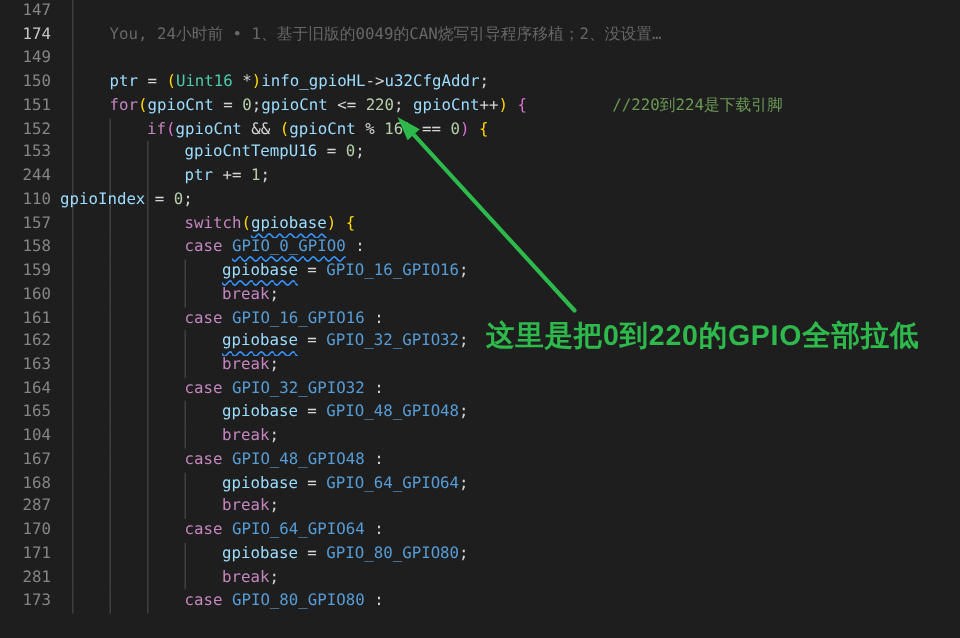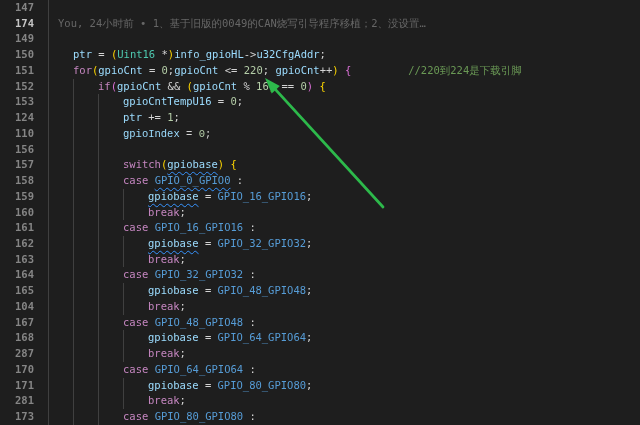--- a/index.html
+++ b/index.html
@@ -8,21 +8,21 @@
     background:#1e1e1e;
     font-family:"DejaVu Sans Mono","Liberation Mono",monospace;
   }
   #editor{position:absolute;inset:0;}
   .row{
     display:flex;height:15.74px;line-height:15.74px;font-size:10.5px;
     position:relative;white-space:pre;
   }
   .gutter{
     width:34px;flex:0 0 34px;text-align:right;color:#858585;
-    padding-right:6px;user-select:none;font-weight:bold;
+    padding-right:6px;user-select:none;
   }
   .gutter.active{color:#c6c6c6;}
   .code{flex:1;position:relative;}
   .guide{
     position:absolute;top:0;bottom:0;width:1px;background:#404040;
   }
   .content{position:relative;}
   .tk-var{color:#9cdcfe}
   .tk-const{color:#569cd6}
   .tk-kw{color:#c586c0}
@@ -45,29 +45,28 @@
     position:absolute;left:324px;top:211px;
     font-family:"Liberation Sans","DejaVu Sans",sans-serif;
     font-size:19px;font-weight:bold;letter-spacing:0.5px;
   }
 </style>
 </head>
 <body>
 
 <div id="editor">
     <div class="row"><div class="gutter">147</div><div class="code"><div class="guide" style="left: 8px;"></div></div></div>
-    <div class="row"><div class="gutter active">174</div><div class="code"><div class="guide" style="left: 8px;"></div><span class="content" style="margin-left: 18px;"><span class="tk-blame">You, 24小时前 • 1、基于旧版的0049的CAN烧写引导程序移植；2、没设置…</span></span></div></div>
+    <div class="row"><div class="gutter active">174</div><div class="code"><div class="guide" style="left: 8px;"></div><span class="content" style="margin-left: 33px;"><span class="tk-blame">You, 24小时前 • 1、基于旧版的0049的CAN烧写引导程序移植；2、没设置…</span></span></div></div>
     <div class="row"><div class="gutter">149</div><div class="code"><div class="guide" style="left: 8px;"></div></div></div>
     <div class="row"><div class="gutter">150</div><div class="code"><div class="guide" style="left: 8px;"></div><span class="content" style="margin-left: 33px;"><span class="tk-var">ptr</span><span class="tk-pun"> = </span><span class="tk-b1">(</span><span class="tk-type">Uint16</span><span class="tk-pun"> *</span><span class="tk-b1">)</span><span class="tk-var">info_gpioHL</span><span class="tk-pun">-&gt;</span><span class="tk-var">u32CfgAddr</span><span class="tk-pun">;</span></span></div></div>
     <div class="row"><div class="gutter">151</div><div class="code"><div class="guide" style="left: 8px;"></div><span class="content" style="margin-left: 33px;"><span class="tk-kw">for</span><span class="tk-b1">(</span><span class="tk-var">gpioCnt</span><span class="tk-pun"> = </span><span class="tk-num">0</span><span class="tk-pun">;</span><span class="tk-var">gpioCnt</span><span class="tk-pun"> &lt;= </span><span class="tk-num">220</span><span class="tk-pun">; </span><span class="tk-var">gpioCnt</span><span class="tk-pun">++</span><span class="tk-b1">)</span><span class="tk-pun"> </span><span class="tk-b2">{</span><span class="tk-pun">         </span><span class="tk-cmt">//220到224是下载引脚</span></span></div></div>
     <div class="row"><div class="gutter">152</div><div class="code"><div class="guide" style="left: 8px;"></div><div class="guide" style="left: 33px;"></div><span class="content" style="margin-left: 58px;"><span class="tk-kw">if</span><span class="tk-b2">(</span><span class="tk-var">gpioCnt</span><span class="tk-pun"> &amp;&amp; </span><span class="tk-b1">(</span><span class="tk-var">gpioCnt</span><span class="tk-pun"> % </span><span class="tk-num">16</span><span class="tk-b1">)</span><span class="tk-pun"> == </span><span class="tk-num">0</span><span class="tk-b2">)</span><span class="tk-pun"> </span><span class="tk-b1">{</span></span></div></div>
     <div class="row"><div class="gutter">153</div><div class="code"><div class="guide" style="left: 8px;"></div><div class="guide" style="left: 33px;"></div><div class="guide" style="left: 58px;"></div><span class="content" style="margin-left: 83px;"><span class="tk-var">gpioCntTempU16</span><span class="tk-pun"> = </span><span class="tk-num">0</span><span class="tk-pun">;</span></span></div></div>
-    <div class="row"><div class="gutter">124</div><div class="code"><div class="guide" style="left: 8px;"></div><div class="guide" style="left: 33px;"></div><div class="guide" style="left: 58px;"></div><span class="content" style="margin-left: 83px;"><span class="tk-var">ptr</span><span class="tk-pun"> += </span><span class="tk-num">1</span><span class="tk-pun">;</span></span></div></div>
-    <div class="row"><div class="gutter">110</div><div class="code"><div class="guide" style="left: 8px;"></div><div class="guide" style="left: 33px;"></div><div class="guide" style="left: 58px;"></div><span class="content" style="margin-left: 83px; font-family: Liberation Mono, monospace;"><span class="tk-var">gpioIndex</span><span class="tk-pun"> = </span><span class="tk-num">0</span><span class="tk-pun">;</span></span></div></div>
-    <div class="row"><div class="gutter">156</div><div class="code"><div class="guide" style="left: 8px;"></div><div class="guide" style="left: 33px;"></div><div class="guide" style="left: 58px;"></div><span class="content" style="margin-left: 83px;"></span></div></div>
+    <div class="row"><div class="gutter">244</div><div class="code"><div class="guide" style="left: 8px;"></div><div class="guide" style="left: 33px;"></div><div class="guide" style="left: 58px;"></div><span class="content" style="margin-left: 83px;"><span class="tk-var">ptr</span><span class="tk-pun"> += </span><span class="tk-num">1</span><span class="tk-pun">;</span></span></div></div>
+    <div class="row"><div class="gutter">110</div><div class="code"><div class="guide" style="left: 8px;"></div><div class="guide" style="left: 33px;"></div><div class="guide" style="left: 58px;"></div><span class="content" style=""><span class="tk-var">gpioIndex</span><span class="tk-pun"> = </span><span class="tk-num">0</span><span class="tk-pun">;</span></span></div></div>
     <div class="row"><div class="gutter">157</div><div class="code"><div class="guide" style="left: 8px;"></div><div class="guide" style="left: 33px;"></div><div class="guide" style="left: 58px;"></div><span class="content" style="margin-left: 83px;"><span class="tk-kw">switch</span><span class="tk-b1">(</span><span class="tk-var sq">gpiobase</span><span class="tk-b1">)</span><span class="tk-pun"> </span><span class="tk-b1">{</span></span></div></div>
     <div class="row"><div class="gutter">158</div><div class="code"><div class="guide" style="left: 8px;"></div><div class="guide" style="left: 33px;"></div><div class="guide" style="left: 58px;"></div><span class="content" style="margin-left: 83px;"><span class="tk-kw">case</span><span class="tk-pun"> </span><span class="tk-const sq">GPIO_0_GPIO0</span><span class="tk-pun"> :</span></span></div></div>
     <div class="row"><div class="gutter">159</div><div class="code"><div class="guide" style="left: 8px;"></div><div class="guide" style="left: 33px;"></div><div class="guide" style="left: 58px;"></div><div class="guide" style="left: 83px;"></div><span class="content" style="margin-left: 108px;"><span class="tk-var sq">gpiobase</span><span class="tk-pun"> = </span><span class="tk-const">GPIO_16_GPIO16</span><span class="tk-pun">;</span></span></div></div>
     <div class="row"><div class="gutter">160</div><div class="code"><div class="guide" style="left: 8px;"></div><div class="guide" style="left: 33px;"></div><div class="guide" style="left: 58px;"></div><div class="guide" style="left: 83px;"></div><span class="content" style="margin-left: 108px;"><span class="tk-kw">break</span><span class="tk-pun">;</span></span></div></div>
     <div class="row"><div class="gutter">161</div><div class="code"><div class="guide" style="left: 8px;"></div><div class="guide" style="left: 33px;"></div><div class="guide" style="left: 58px;"></div><span class="content" style="margin-left: 83px;"><span class="tk-kw">case</span><span class="tk-pun"> </span><span class="tk-const">GPIO_16_GPIO16</span><span class="tk-pun"> :</span></span></div></div>
     <div class="row"><div class="gutter">162</div><div class="code"><div class="guide" style="left: 8px;"></div><div class="guide" style="left: 33px;"></div><div class="guide" style="left: 58px;"></div><div class="guide" style="left: 83px;"></div><span class="content" style="margin-left: 108px;"><span class="tk-var sq">gpiobase</span><span class="tk-pun"> = </span><span class="tk-const">GPIO_32_GPIO32</span><span class="tk-pun">;</span></span></div></div>
     <div class="row"><div class="gutter">163</div><div class="code"><div class="guide" style="left: 8px;"></div><div class="guide" style="left: 33px;"></div><div class="guide" style="left: 58px;"></div><div class="guide" style="left: 83px;"></div><span class="content" style="margin-left: 108px;"><span class="tk-kw">break</span><span class="tk-pun">;</span></span></div></div>
     <div class="row"><div class="gutter">164</div><div class="code"><div class="guide" style="left: 8px;"></div><div class="guide" style="left: 33px;"></div><div class="guide" style="left: 58px;"></div><span class="content" style="margin-left: 83px;"><span class="tk-kw">case</span><span class="tk-pun"> </span><span class="tk-const">GPIO_32_GPIO32</span><span class="tk-pun"> :</span></span></div></div>
     <div class="row"><div class="gutter">165</div><div class="code"><div class="guide" style="left: 8px;"></div><div class="guide" style="left: 33px;"></div><div class="guide" style="left: 58px;"></div><div class="guide" style="left: 83px;"></div><span class="content" style="margin-left: 108px;"><span class="tk-var">gpiobase</span><span class="tk-pun"> = </span><span class="tk-const">GPIO_48_GPIO48</span><span class="tk-pun">;</span></span></div></div>
     <div class="row"><div class="gutter">104</div><div class="code"><div class="guide" style="left: 8px;"></div><div class="guide" style="left: 33px;"></div><div class="guide" style="left: 58px;"></div><div class="guide" style="left: 83px;"></div><span class="content" style="margin-left: 108px;"><span class="tk-kw">break</span><span class="tk-pun">;</span></span></div></div>
@@ -78,13 +77,14 @@
     <div class="row"><div class="gutter">171</div><div class="code"><div class="guide" style="left: 8px;"></div><div class="guide" style="left: 33px;"></div><div class="guide" style="left: 58px;"></div><div class="guide" style="left: 83px;"></div><span class="content" style="margin-left: 108px;"><span class="tk-var">gpiobase</span><span class="tk-pun"> = </span><span class="tk-const">GPIO_80_GPIO80</span><span class="tk-pun">;</span></span></div></div>
     <div class="row"><div class="gutter">281</div><div class="code"><div class="guide" style="left: 8px;"></div><div class="guide" style="left: 33px;"></div><div class="guide" style="left: 58px;"></div><div class="guide" style="left: 83px;"></div><span class="content" style="margin-left: 108px;"><span class="tk-kw">break</span><span class="tk-pun">;</span></span></div></div>
     <div class="row"><div class="gutter">173</div><div class="code"><div class="guide" style="left: 8px;"></div><div class="guide" style="left: 33px;"></div><div class="guide" style="left: 58px;"></div><span class="content" style="margin-left: 83px;"><span class="tk-kw">case</span><span class="tk-pun"> </span><span class="tk-const">GPIO_80_GPIO80</span><span class="tk-pun"> :</span></span></div></div>
   </div>
 
 <div id="overlay">
   <svg id="arrow-svg" width="640" height="425" viewBox="0 0 640 425">
       <line x1="383" y1="207" x2="275.7991553795424" y2="89.805856304754" stroke="#2db94b" stroke-width="2.75" stroke-linecap="round"></line>
       <polygon points="265,78 279.8574184843016,86.0936466430363 271.7408922747832,93.51806596647171" fill="#2db94b"></polygon>
     </svg>
+  <div id="annotation-text" style="color: rgb(45, 185, 75);">这里是把0到220的GPIO全部拉低</div>
 </div>
 
 </body></html>

